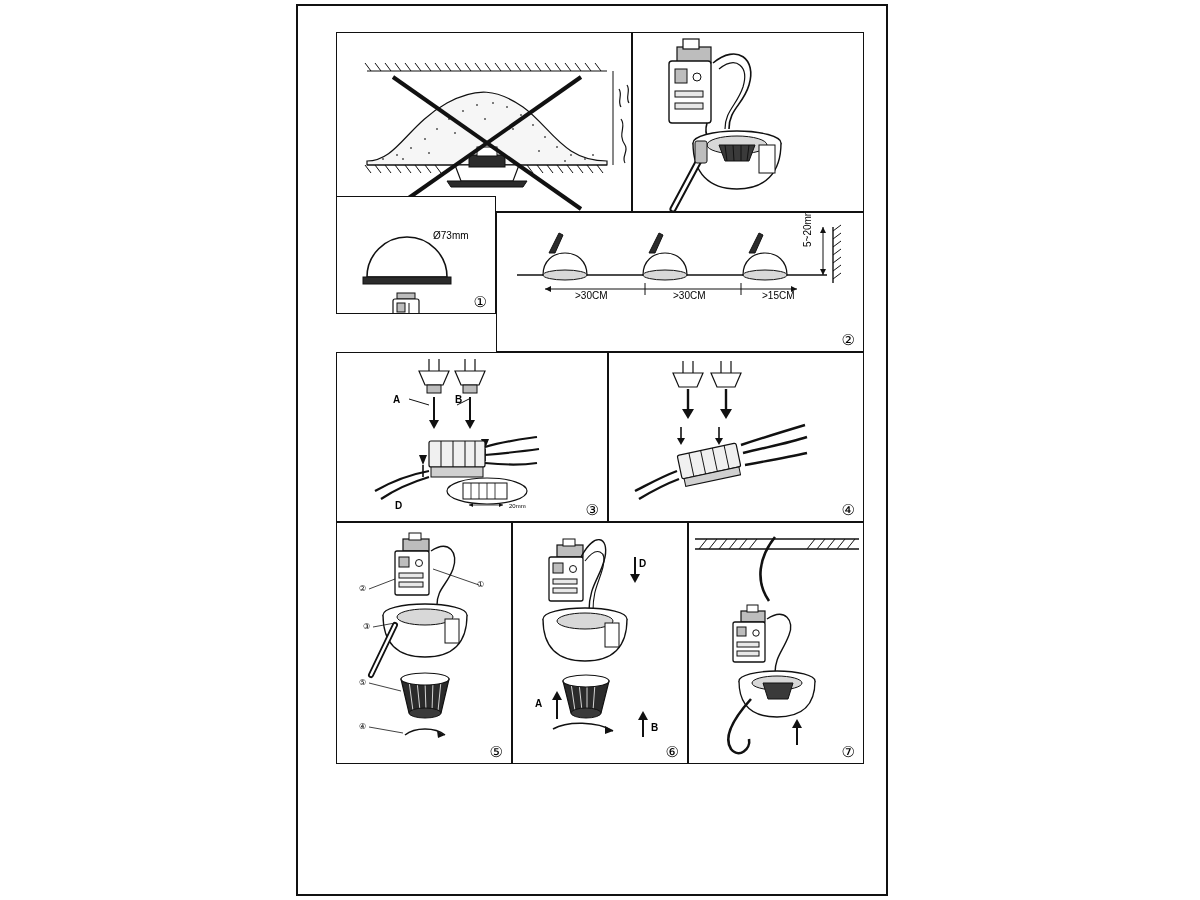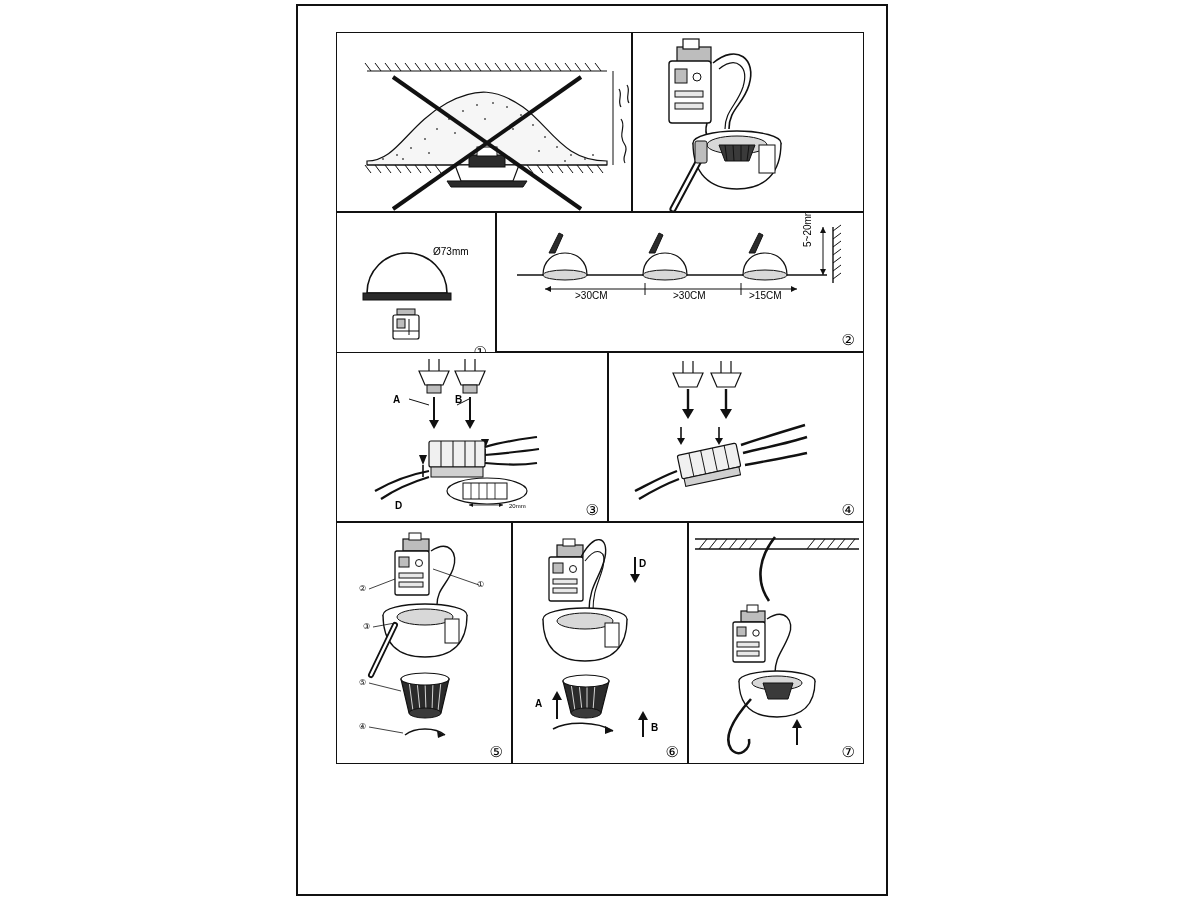--- a/index.html
+++ b/index.html
@@ -192,21 +192,21 @@
             <line x1="116" y1="112" x2="114" y2="128"></line>
         </g>
         <rect x="126" y="112" width="16" height="28" fill="#fff" stroke="#111"></rect>
 
         <path d="M70,120 L40,176" stroke="#111" stroke-width="7" stroke-linecap="round" fill="none"></path>
         <path d="M70,120 L40,176" stroke="#fff" stroke-width="3" stroke-linecap="round" fill="none"></path>
         <rect x="62" y="108" width="12" height="22" rx="2" fill="#bdbdbd" stroke="#111"></rect>
       </svg>
     </div>
 
-    <div class="panel" style="left:0px; top:180px; width:160px; height:152px;">
+    <div class="panel" style="left:0px; top:164px; width:160px; height:118px;">
       <svg width="160" height="140" viewBox="0 0 160 140">
         <path d="M30,80 A40,40 0 0 1 110,80 Z" fill="#fff" stroke="#111" stroke-width="1.6"></path>
         <rect x="26" y="80" width="88" height="7" fill="#2b2b2b" stroke="#111"></rect>
 
         <rect x="60" y="96" width="18" height="6" fill="#bdbdbd" stroke="#111"></rect>
         <rect x="56" y="102" width="26" height="24" rx="2" fill="#fff" stroke="#111" stroke-width="1.2"></rect>
         <rect x="60" y="106" width="8" height="9" fill="#bdbdbd" stroke="#111"></rect>
         <line x1="72" y1="106" x2="72" y2="122" stroke="#111"></line>
         <line x1="56" y1="118" x2="82" y2="118" stroke="#111"></line>
       </svg>
@@ -251,21 +251,21 @@
         </g>
 
         <line x1="48" y1="76" x2="300" y2="76" stroke="#111" stroke-width="1"></line>
         <path d="M48,76 l6,-3 l0,6 z" fill="#111"></path>
         <path d="M300,76 l-6,-3 l0,6 z" fill="#111"></path>
         <line x1="148" y1="70" x2="148" y2="82" stroke="#111" stroke-width="1"></line>
         <line x1="244" y1="70" x2="244" y2="82" stroke="#111" stroke-width="1"></line>
       </svg>
       <div class="lbl" style="left:78px; top:78px;">&gt;30CM</div>
       <div class="lbl" style="left:176px; top:78px;">&gt;30CM</div>
-      <div class="lbl" style="left:252px; top:78px;">&gt;15CM</div>
+      <div class="lbl" style="left:265px; top:78px;">&gt;15CM</div>
       <div class="lbl" style="left:306px; top:34px; transform: rotate(-90deg); transform-origin: left top;">5~20mm</div>
       <div class="num">②</div>
     </div>
 
     <div class="panel" style="left:0px; top:320px; width:272px; height:170px;">
       <svg width="272" height="170" viewBox="0 0 272 170">
 
         <g>
           <path d="M92,6 L92,18 M102,6 L102,18" stroke="#111" stroke-width="1.2"></path>
           <path d="M82,18 L112,18 L106,32 L88,32 Z" fill="#fff" stroke="#111" stroke-width="1.2"></path>

